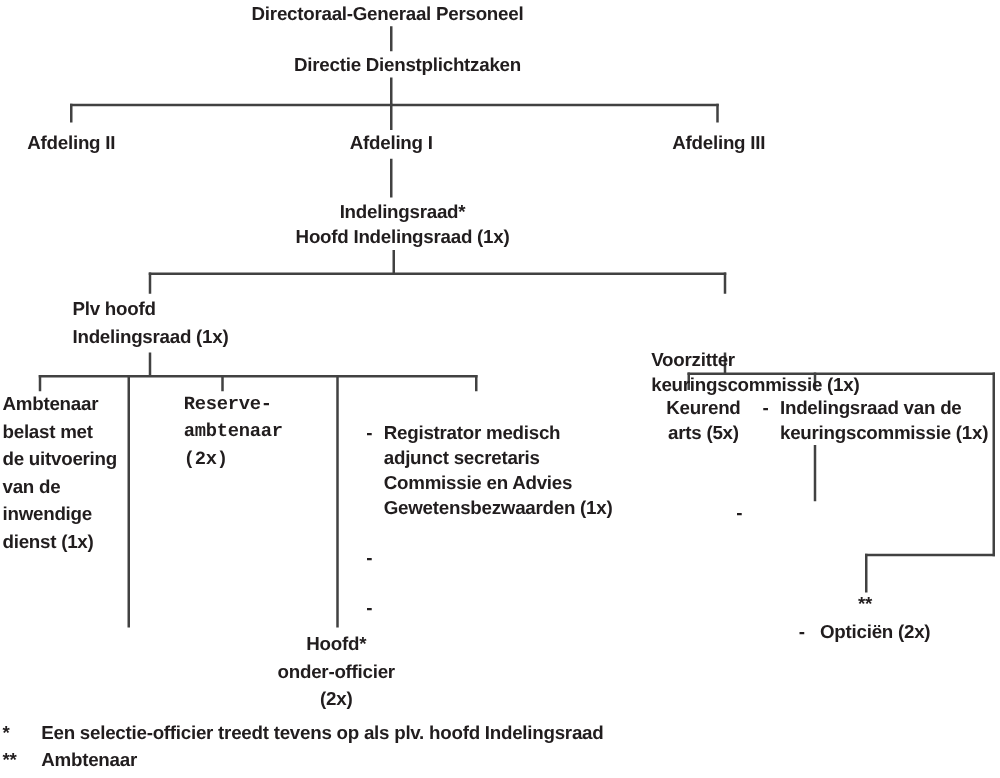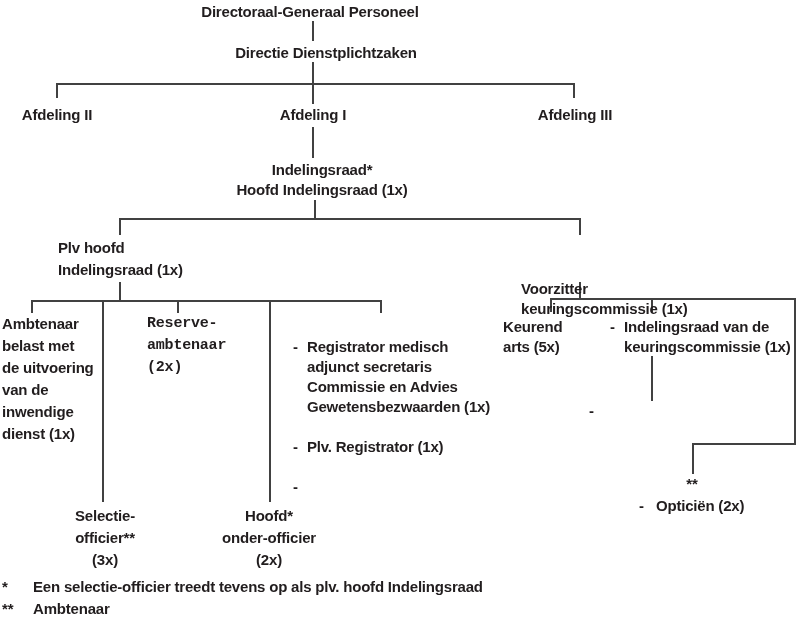--- a/index.html
+++ b/index.html
@@ -99,50 +99,46 @@
   <div class="list txt lh20" style="left:293px;top:317px;">
     <div class="li2">
       <span class="dashcol">-</span>
       <span>Registrator medisch
 adjunct secretaris
 Commissie en Advies
 Gewetensbezwaarden (1x)</span>
     </div>
     <div class="li2">
       <span class="dashcol">-</span>
-      <span>Plv. Registrator (1x)</span>
     </div>
     <div class="li2">
       <span class="dashcol">-</span>
     </div>
   </div>
 
-  <div class="txt lh20" style="left:503px;top:317px;">Keurend
+  <div class="txt lh20" style="left:533px;top:317px;text-align:center;">Keurend
 arts (5x)</div>
 
   <div class="li txt lh20" style="left:610px;top:317px;">
     <span class="dashcol">-</span>
     <span>Indelingsraad van de
 keuringscommissie (1x)</span>
   </div>
 
   <div class="li txt lh20" style="left:589px;top:401px;">
     <span class="dashcol" style="width:17px;">-</span>
   </div>
 
   <div class="txt center lh20" style="left:662px;top:474px;width:60px;">**</div>
 
   <div class="li txt lh21" style="left:639px;top:495px;">
     <span class="dashcol" style="width:17px;">-</span>
     <span>Opticiën (2x)</span>
   </div>
 
-  <div class="txt center lh22" style="left:55px;top:505px;width:100px;">Selectie-
-officier**
-(3x)</div>
 
   <div class="txt center lh22" style="left:199px;top:505px;width:140px;">Hoofd*
 onder-officier
 (2x)</div>
 
   <div class="li txt lh21" style="left:2px;top:576px;">
     <span class="dashcol" style="width:31px;">*</span>
     <span>Een selectie-officier treedt tevens op als plv. hoofd Indelingsraad</span>
   </div>
   <div class="li txt lh21" style="left:2px;top:598px;">

